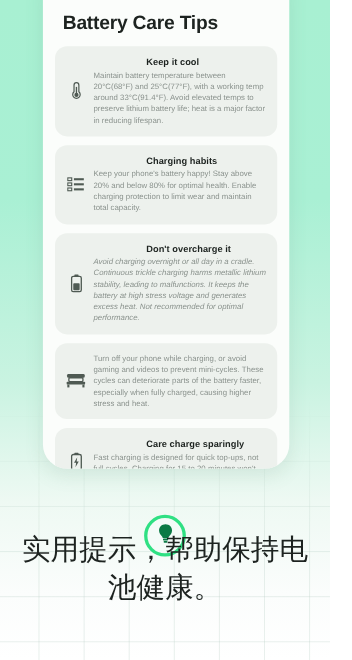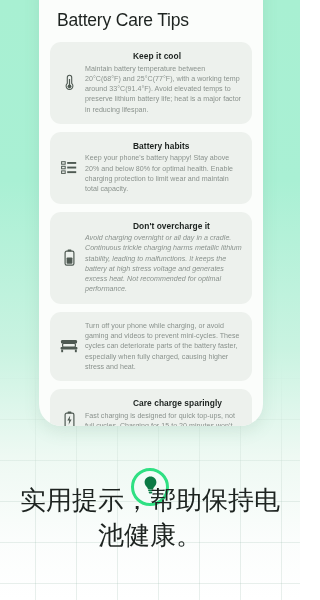--- a/index.html
+++ b/index.html
@@ -50,21 +50,21 @@
     border-bottom-right-radius: 22px;
     box-shadow: 0 6px 16px rgba(90,130,110,0.13);
     overflow: hidden;
     box-sizing: border-box;
     padding: 0 11px;
   }
 
   #page-title {
     margin: 26px 0 0 7px;
     font-size: 17.5px;
-    font-weight: normal;
+    font-weight: bold;
     color: #1d2320;
     letter-spacing: -0.2px;
   }
 
   #tips-list {
     margin-top: 11px;
   }
 
   .tip-card {
     display: flex;
@@ -165,21 +165,21 @@
           <svg width="16" height="14" viewBox="0 0 16 14">
             <rect x="6.2" y="1.0" width="9.0" height="1.9" fill="#4f5a53"></rect>
             <rect x="6.2" y="5.6" width="9.0" height="1.9" fill="#4f5a53"></rect>
             <rect x="6.2" y="10.2" width="9.0" height="1.9" fill="#4f5a53"></rect>
             <rect x="0.6" y="0.7" width="3.6" height="2.5" fill="none" stroke="#4f5a53" stroke-width="1"></rect>
             <rect x="0.6" y="5.3" width="3.6" height="2.5" fill="none" stroke="#4f5a53" stroke-width="1"></rect>
             <rect x="0.6" y="9.9" width="3.6" height="2.5" fill="none" stroke="#4f5a53" stroke-width="1"></rect>
           </svg>
         </span>
         <span class="tip-text">
-          <span class="tip-title" style="display: block;">Battery habits</span>
+          <span class="tip-title" style="display: block;">Charging habits</span>
           <span class="tip-body" style="display: block;">Keep your phone's battery happy! Stay above 20% and below 80% for optimal health. Enable charging protection to limit wear and maintain total capacity.</span>
         </span>
       </div>
 
       <div class="tip-card">
         <span class="tip-icon">
           <svg width="11" height="17" viewBox="0 0 11 17">
             <rect x="3.6" y="0.6" width="3.8" height="1.6" rx="0.5" fill="#4f5a53"></rect>
             <rect x="1.1" y="2.2" width="8.8" height="14.0" rx="1.6" fill="none" stroke="#4f5a53" stroke-width="1.2"></rect>
             <rect x="2.6" y="8.4" width="5.8" height="6.4" rx="0.8" fill="#4f5a53"></rect>

